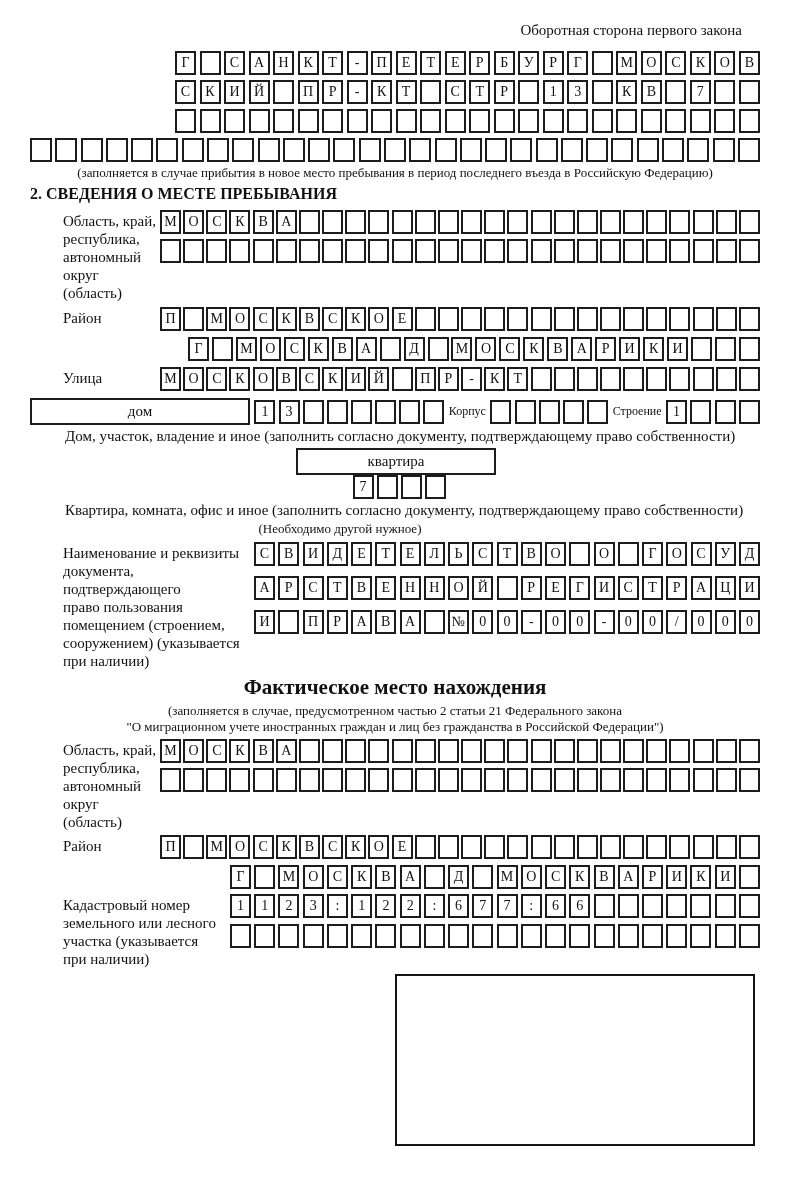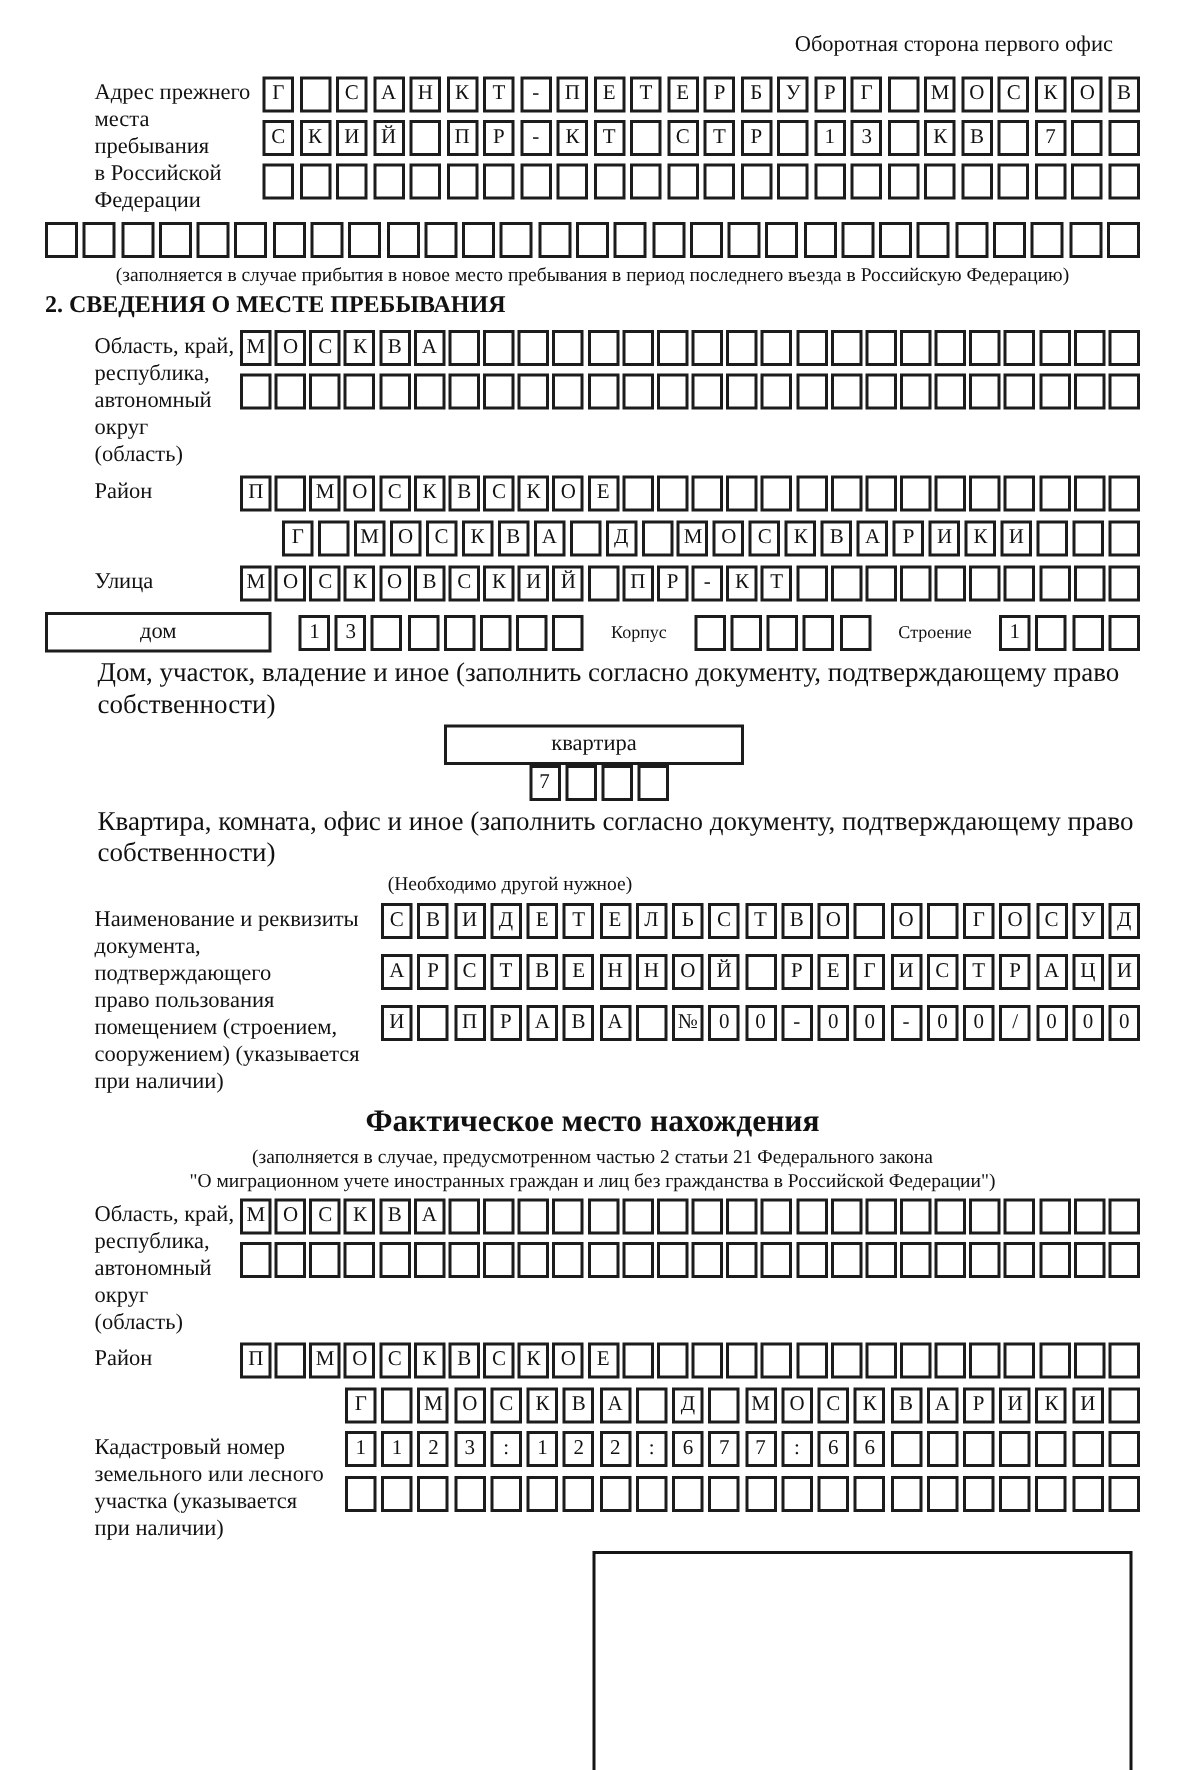--- a/index.html
+++ b/index.html
@@ -26,48 +26,44 @@
   .row4 { margin-top:5px; margin-left:0; }
   .note-center { text-align:center; font-size:13px; margin-top:3px; }
   .heading { text-align:left; font-weight:bold; font-size:16px; margin-top:4px; }
   .sub-heading { text-align:center; font-weight:bold; font-size:21px; margin-top:5px; }
 
   .mt7{margin-top:7px} .mt6{margin-top:6px} .mt5{margin-top:5px} .mt4{margin-top:4px}
 
   .domrow { display:flex; align-items:center; justify-content:space-between; width:730px; margin-top:7px; }
   .bigbox { box-sizing:border-box; height:27px; border:2px solid #1c1c1c;
             display:flex; align-items:center; justify-content:center; font-size:15px; }
-  .dom-bigbox { width:151px; }
+  .dom-bigbox { width:220px; }
   .kv-bigbox { width:200px; }
   .inline-label { font-size:12px; }
   .kvrow { display:flex; align-items:center; margin-top:3px;flex-direction:column; }
   .kvrow .boxrow { margin-left:9px; }
 
-  .small-note { margin-left:35px; font-size:18px; margin-top:3px; }
+  .small-note { margin-left:35px; font-size:15px; margin-top:3px; }
 
   .mesto-row { display:flex; align-items:center; margin-left:33px; margin-top:4px; font-size:15px; }
   .cb { width:24px; height:24px; font-size:15px; font-weight:normal; }
   .ml10{margin-left:10px} .ml18{margin-left:18px} .ml24{margin-left:24px} .ml28{margin-left:28px}
   .necessary { width:620px; text-align:center; font-size:13px; margin-top:2px; }
 
   .stamp-box { box-sizing:border-box; width:360px; height:172px; border:2px solid #151515;
                margin-left:365px; margin-top:6px; background:#fff; }
 </style>
 </head>
 <body>
 
 <div class="page">
 
-  <div class="header-note">Оборотная сторона первого офис</div>
+  <div class="header-note">Оборотная сторона первого закона</div>
 
   <div class="frow" style="margin-top:12px;">
-    <div class="flabel">Адрес прежнего
-места пребывания
-в Российской
-Федерации</div>
     <div class="boxcol">
       <div class="boxrow w585">
           <span class="box">Г</span>
           <span class="box"></span>
           <span class="box">С</span>
           <span class="box">А</span>
           <span class="box">Н</span>
           <span class="box">К</span>
           <span class="box">Т</span>
           <span class="box">-</span>

